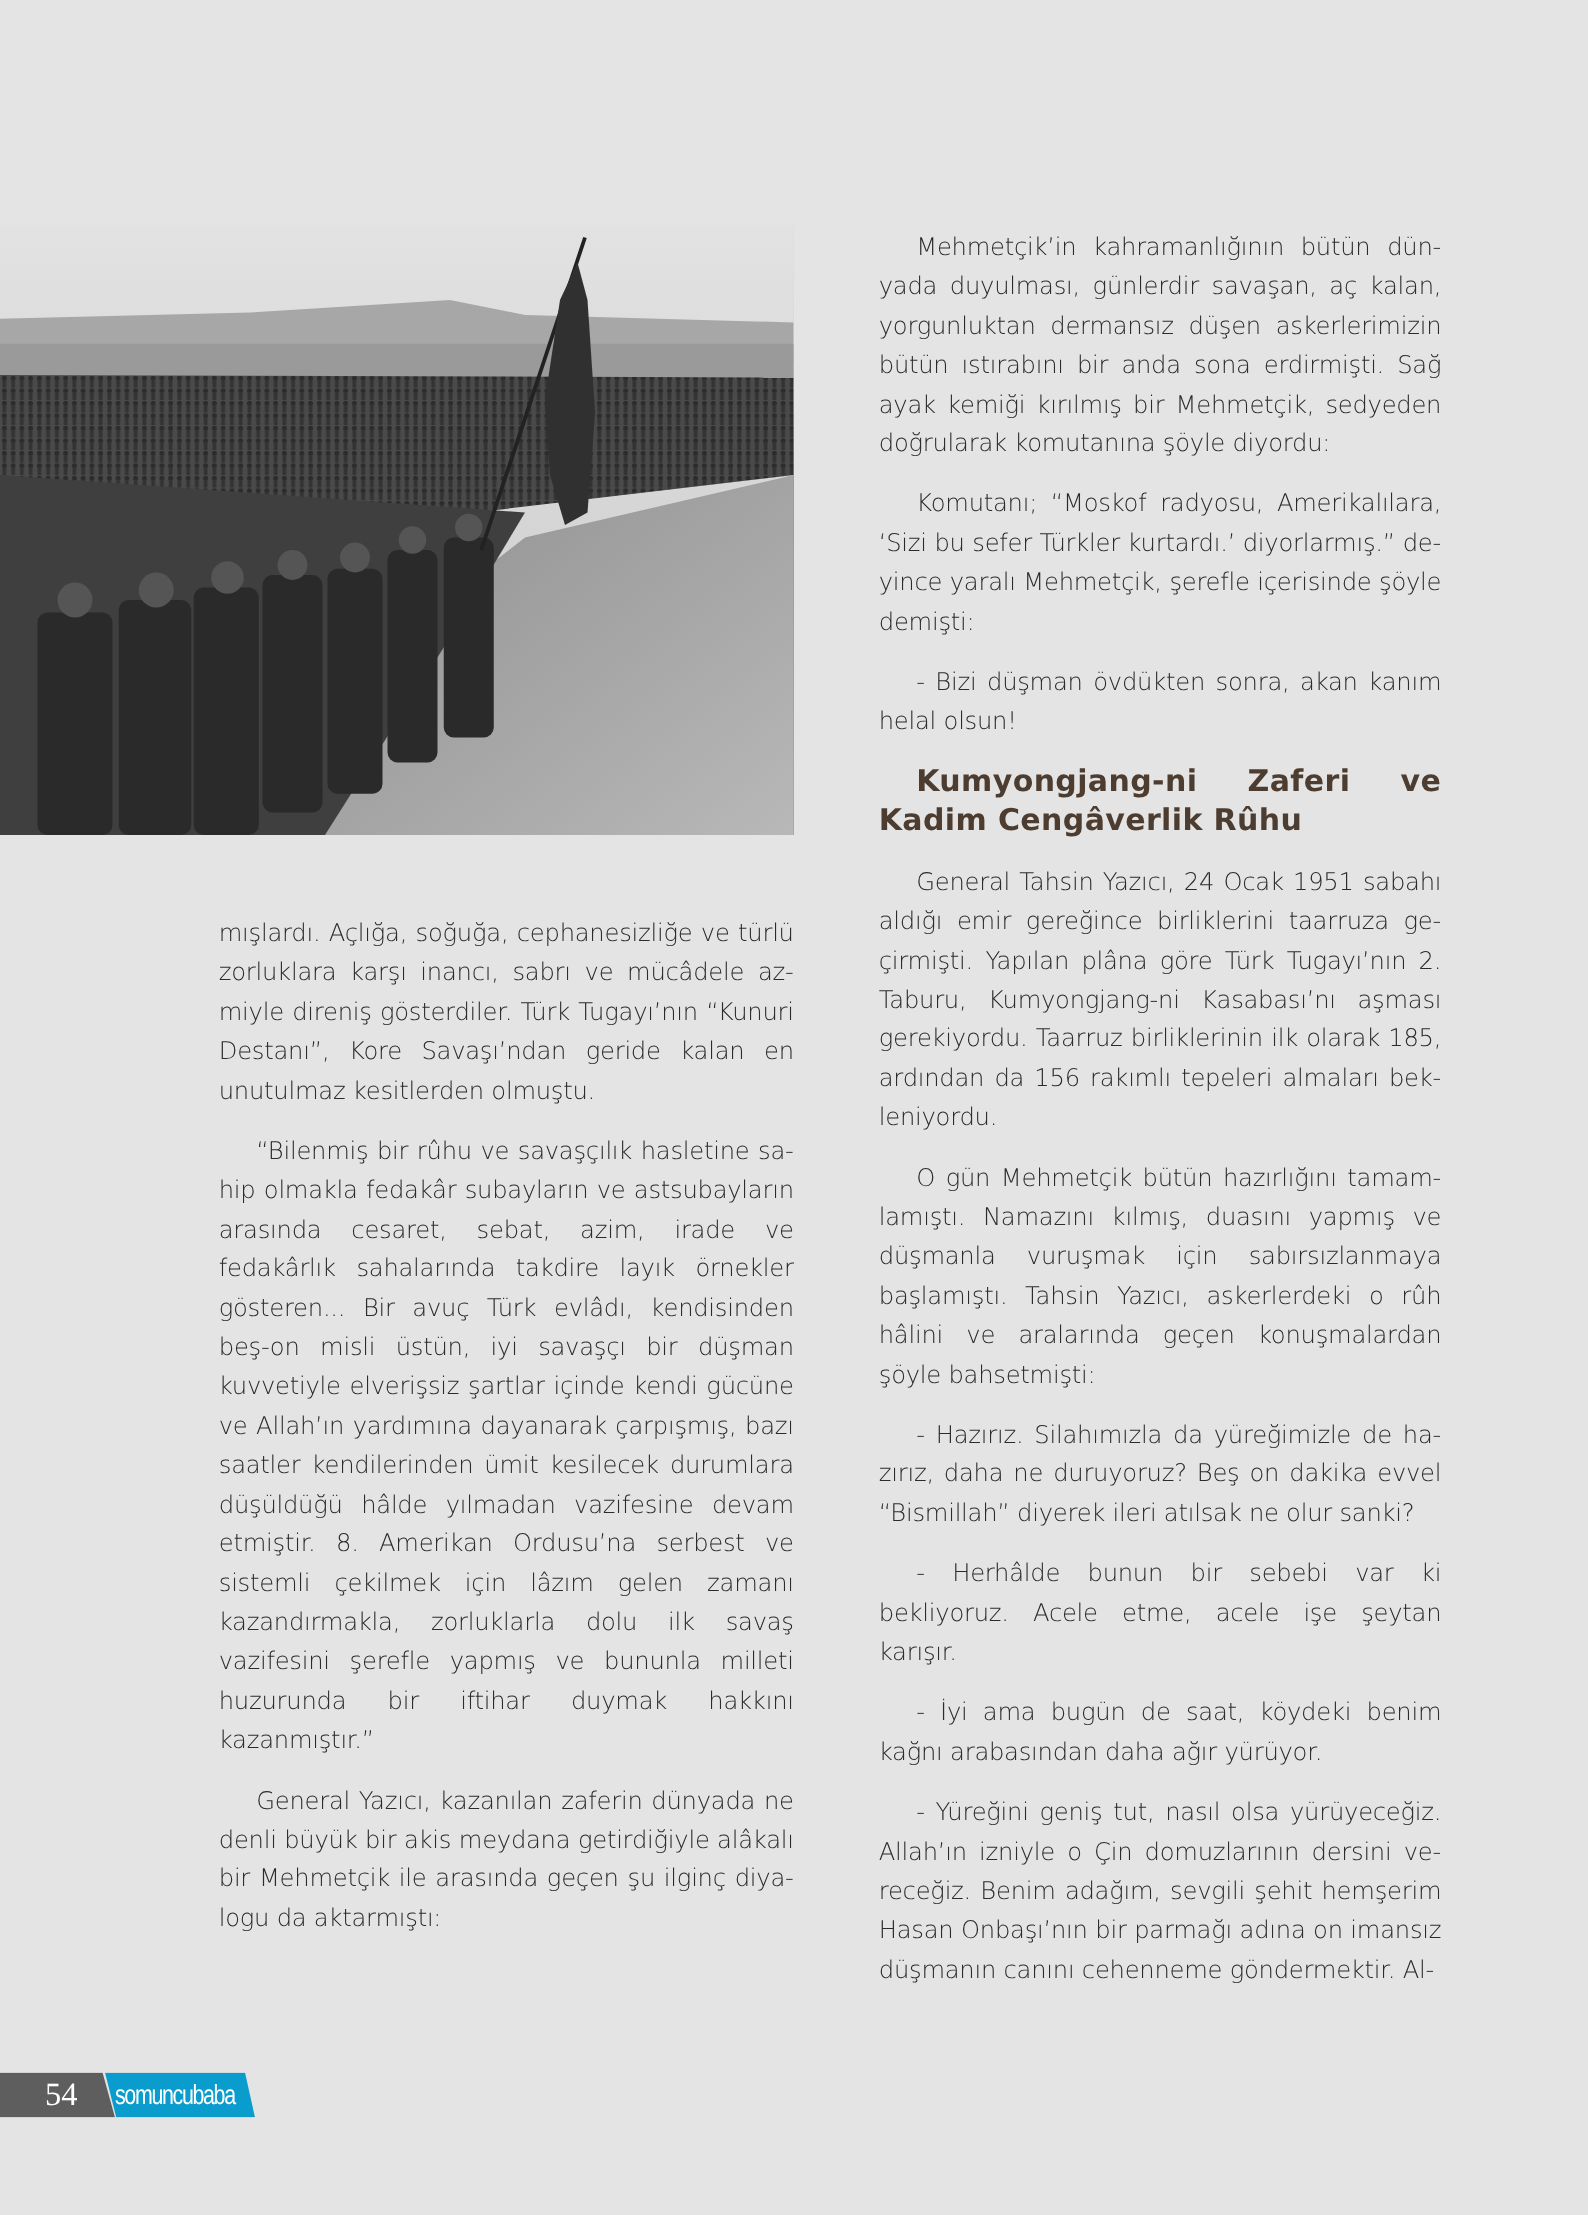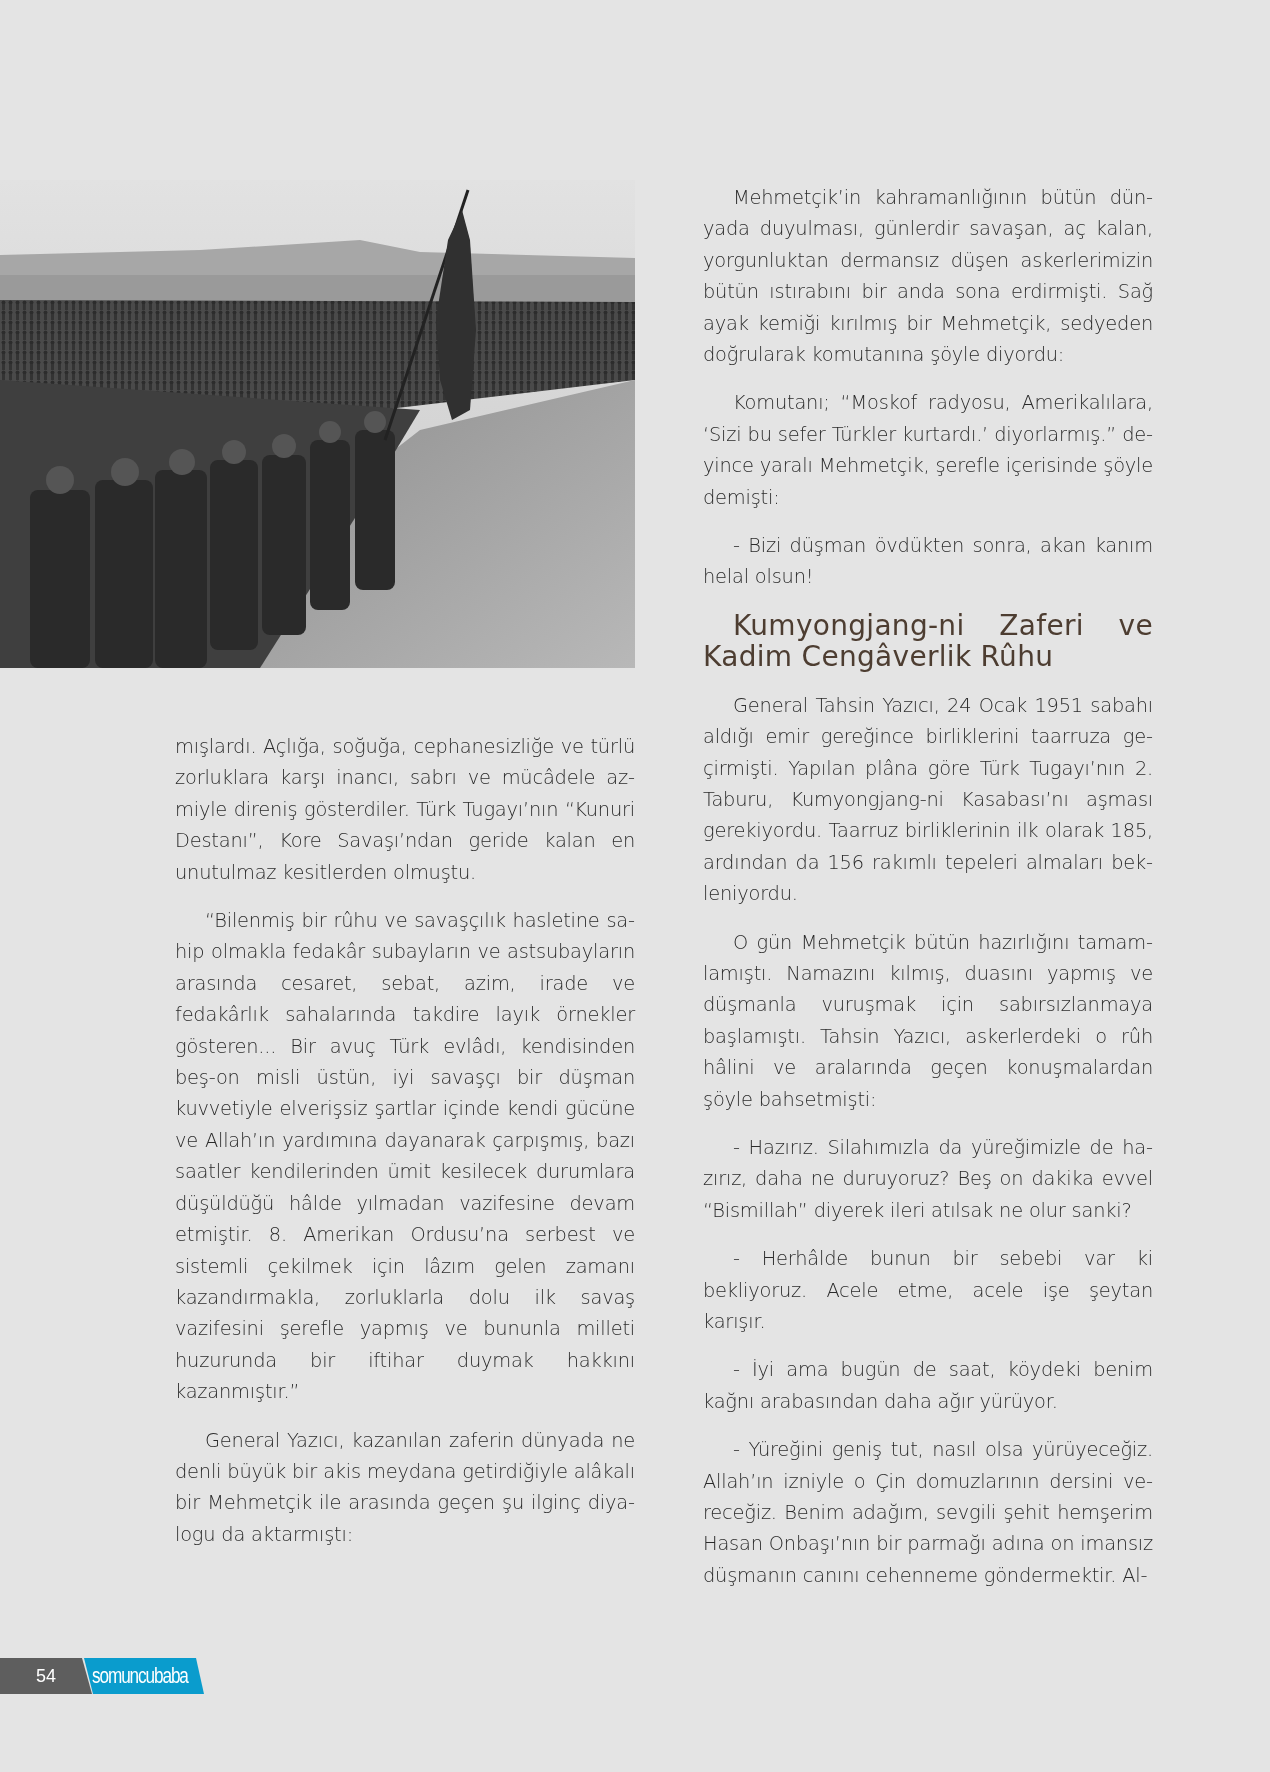--- a/index.html
+++ b/index.html
@@ -29,23 +29,23 @@
       text-align: justify;
       letter-spacing: -0.2px;
       font-weight: 300;
     }
     .col-left { left: 175px; top: 731px; width: 460px; }
     .col-right { left: 671px; top: 182px; width: 450px; margin-left: 32px; }
     .col p { margin: 0 0 17px 0; text-indent: 30px; hyphens: manual; }
     .col p.noindent { text-indent: 0; }
     .col h2 {
       margin: 0 0 17px 0;
-      font-size: 28px;
+      font-size: 24px;
       line-height: 31.4px;
-      font-weight: normal;
+      font-weight: bold;
       color: #4d3d31;
       text-align: justify;
       text-align-last: left;
       text-indent: 30px;
       letter-spacing: 0.3px;
     }
     .footer {
       position: absolute;
       left: 0;
       top: 1658px;
@@ -55,22 +55,22 @@
     .page-num-bg {
       position: absolute;
       left: 0; top: 0;
       width: 92px; height: 36px;
       background: #5e5e5e;
       clip-path: polygon(0 0, 82px 0, 92px 36px, 0 36px);
     }
     .page-num {
       position: absolute;
       left: 36px; top: 2px;
-      font-family: Liberation Sans, sans-serif;
-      font-size: 18px;
+      font-family: Liberation Serif, serif;
+      font-size: 26px;
       color: #ffffff;
       line-height: 32px;
     }
     .brand-bg {
       position: absolute;
       left: 84px; top: 0;
       width: 120px; height: 36px;
       background: #0a9ccd;
       clip-path: polygon(0 0, 112px 0, 120px 36px, 9px 36px);
     }

